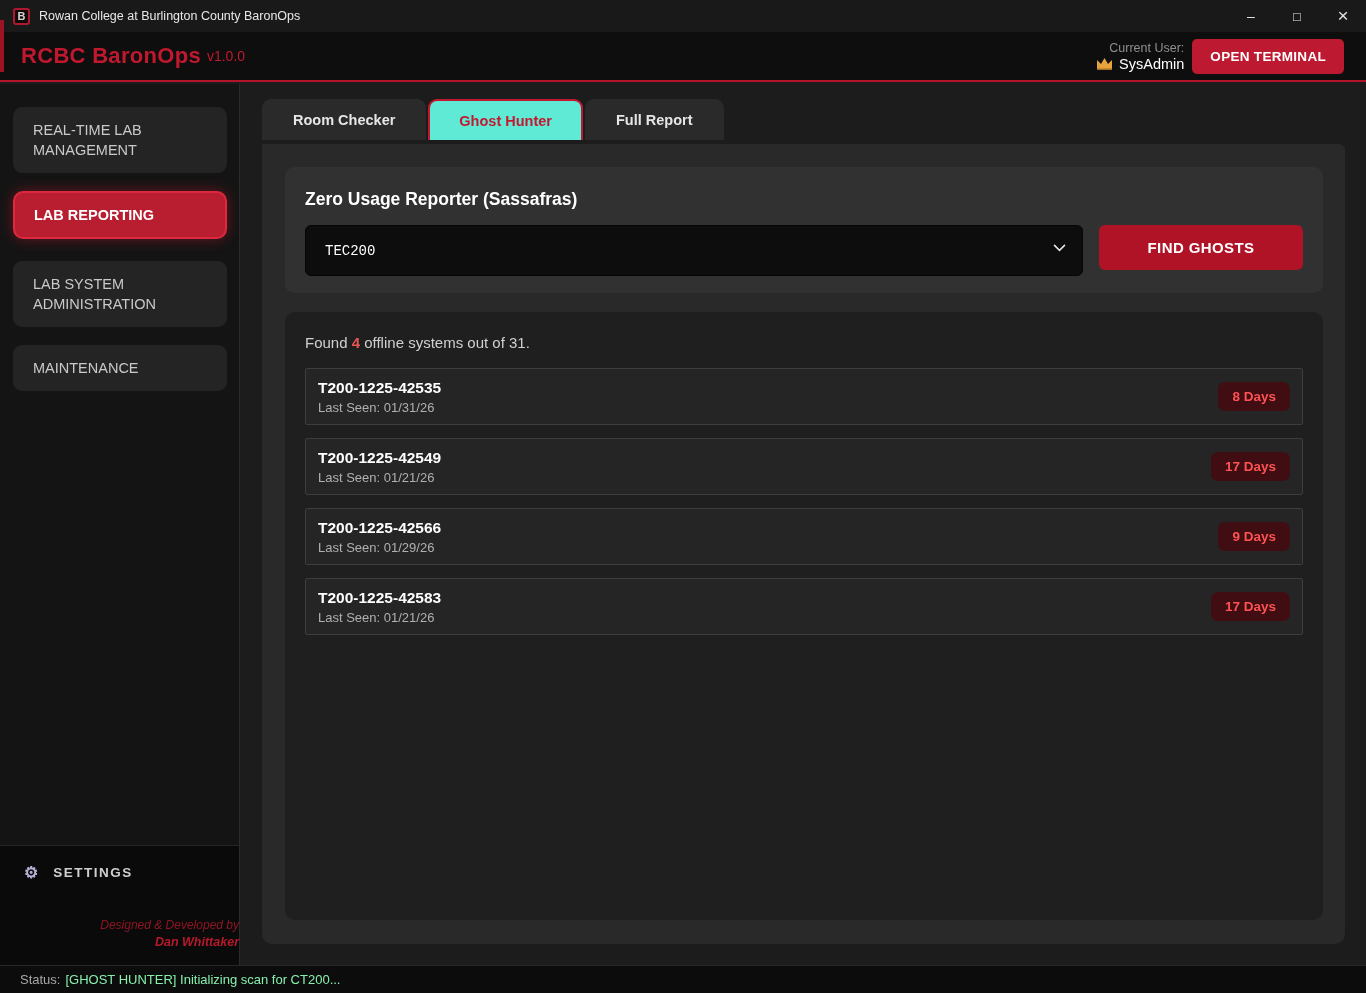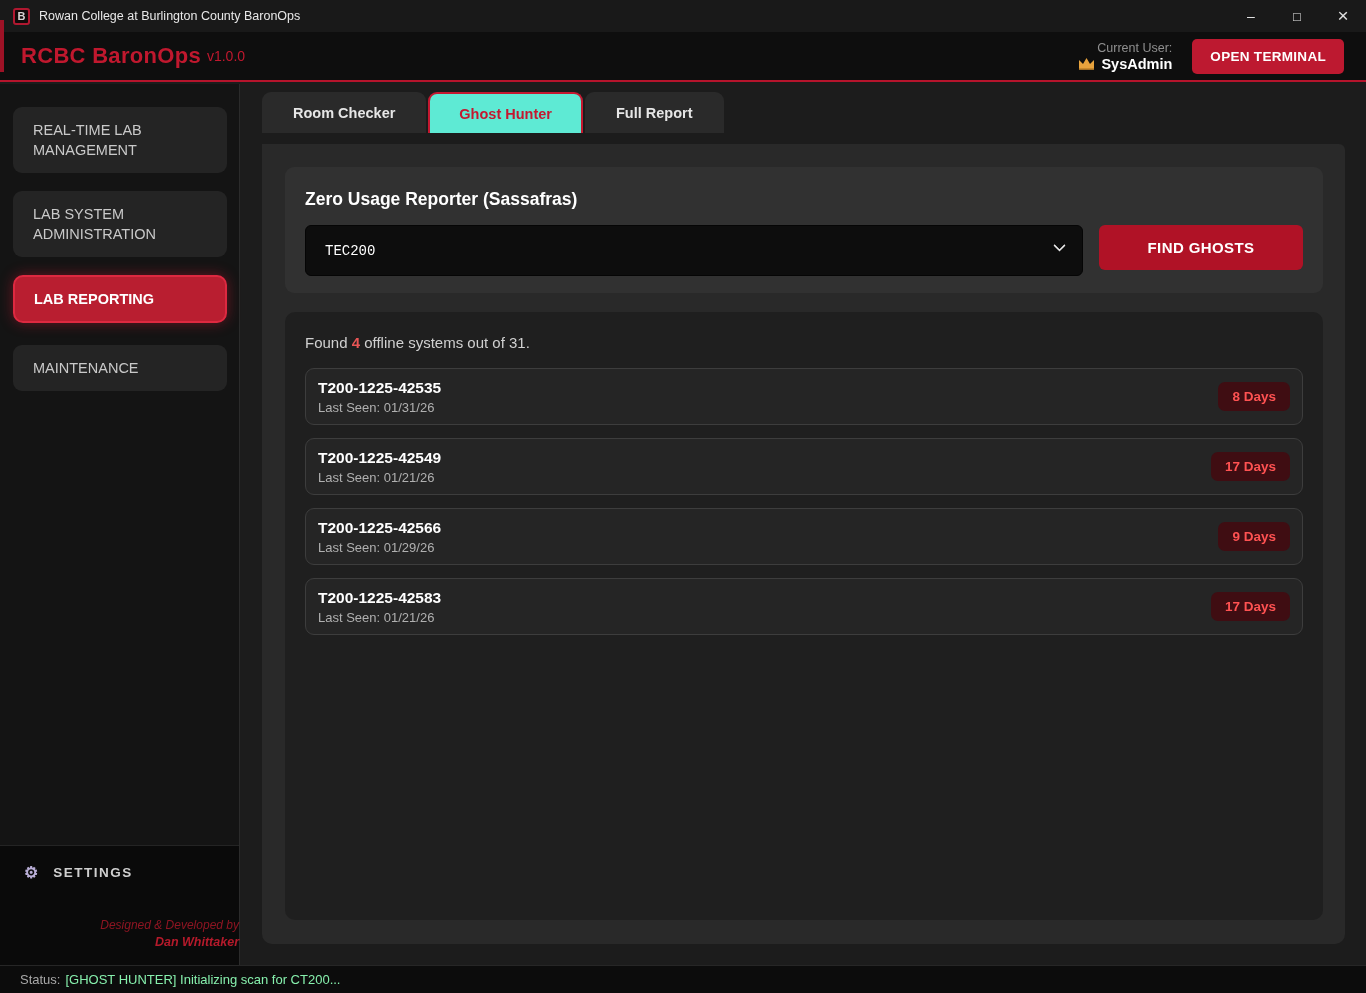--- a/index.html
+++ b/index.html
@@ -29,24 +29,24 @@
   
   .edge-ribbon { position:absolute; left:0; top:20px; width:4px; height:52px; background:#9e1226; z-index:6; }
   
   .header {
     position:absolute; top:32px; left:0; right:0; height:50px;
     background:#0e0e0e; border-bottom:2px solid #b6142c;
     display:flex; align-items:center; z-index:3;
   }
   .brand { margin-left:21px; font-size:22px; font-weight:bold; color:#c0182e; letter-spacing:0.3px; }
   .version { margin-left:6px; font-size:14px; font-weight:normal; color:#c0182e; }
-  .user-block { margin-left:auto; margin-right:20px; text-align:right; }
+  .user-block { margin-left:auto; margin-right:8px; text-align:right; }
   .cu-label { color:#8f8f8f; font-size:12.5px; }
   .cu-row { display:flex; align-items:center; justify-content:flex-end; gap:6px; margin-top:1px; }
-  .cu-name { color:#ffffff; font-weight:bold; font-size:14.5px; }
+  .cu-name { color:#ffffff; font-weight:normal; font-size:14.5px; }
   .terminal-btn {
     margin-right:22px; background:#bd1930; color:#fff; font-weight:bold; font-size:13.5px;
     font-family:"Liberation Sans", sans-serif;
     padding:10px 18px; border:none; border-radius:5px; letter-spacing:0.3px; cursor:pointer;
   }
   
   .sidebar {
     position:absolute; top:84px; left:0; width:240px; bottom:28px;
     background:#141414; border-right:1px solid #2b2b2b;
   }
@@ -68,21 +68,21 @@
   .settings-row {
     display:flex; align-items:center; gap:15px; padding:17px 0 0 24px;
     color:#cfcfcf; font-weight:bold; font-size:13.5px; letter-spacing:1.5px; cursor:pointer;
   }
   .gear { color:#b9aed6; font-size:16px; letter-spacing:0; }
   .credits { position:absolute; bottom:16px; width:100%; text-align:right;font-style:italic; }
   .credit1 { color:#8e1522; font-size:12px; }
   .credit2 { color:#b51a2b; font-size:12.5px; font-weight:bold; margin-top:3px; }
   
   .main { position:absolute; top:84px; left:241px; right:0; bottom:28px; background:#1c1c1c; }
-  .tabs { position:absolute; top:8px; left:21px; display:flex; gap:2px; z-index:2;text-align:right; }
+  .tabs { position:absolute; top:15px; left:21px; display:flex; gap:2px; z-index:2;text-align:right; }
   .tab {
     height:41px; padding:0 31px; display:flex; align-items:center;
     background:#2a2a2a; border-radius:9px 9px 0 0; font-weight:bold; font-size:14.5px;
     color:#e6e6e6; cursor:pointer;
   }
   .tab.active {
     background:#5eead4; color:#c41830; border:2px solid #c41830; border-bottom:none;
     padding:0 29px;
   }
   .big-panel {
@@ -113,21 +113,21 @@
     font-size:15px; font-weight:bold; letter-spacing:0.4px; cursor:pointer;
   }
   .results-panel {
     position:absolute; top:168px; left:23px; width:1038px; height:608px;
     background:#1f1f1f; border-radius:10px; padding:22px 20px;
   }
   .found-line { color:#d0d0d0; font-size:15px; margin-bottom:17px; }
   .found-count { color:#e85555; font-weight:bold; }
   .card {
     display:flex; align-items:center; height:57px; background:#252525;
-    border:1px solid #3d3d3d; border-radius:9px; margin-bottom:13px; padding:0 12px;
+    border:1px solid #3d3d3d; border-radius:2px; margin-bottom:13px; padding:0 12px;
   }
   .card-name { color:#ffffff; font-size:15.5px; font-weight:bold; }
   .card-seen { color:#b0b0b0; font-size:13px; margin-top:3px; }
   .badge {
     margin-left:auto; background:#3f0d12; color:#ff5252; font-weight:bold;
     font-size:13.5px; padding:7px 14px; border-radius:7px;
   }
   
   .statusbar {
     position:absolute; bottom:0; left:0; right:0; height:28px; background:#0c0c0c;
@@ -166,22 +166,22 @@
         </svg>
         <span class="cu-name">SysAdmin</span>
       </div>
     </div>
     <button class="terminal-btn">OPEN TERMINAL</button>
   </div>
 
   <div class="sidebar">
     <div class="nav">
       <div class="nav-btn tall">REAL-TIME LAB MANAGEMENT</div>
+      <div class="nav-btn active">LAB REPORTING</div>
       <div class="nav-btn tall">LAB SYSTEM ADMINISTRATION</div>
-      <div class="nav-btn active">LAB REPORTING</div>
       <div class="nav-btn">MAINTENANCE</div>
     </div>
     <div class="sidebar-bottom">
       <div class="settings-row">
         <span class="gear">⚙</span>
         <span>SETTINGS</span>
       </div>
       <div class="credits">
         <div class="credit1">Designed &amp; Developed by</div>
         <div class="credit2">Dan Whittaker</div>

